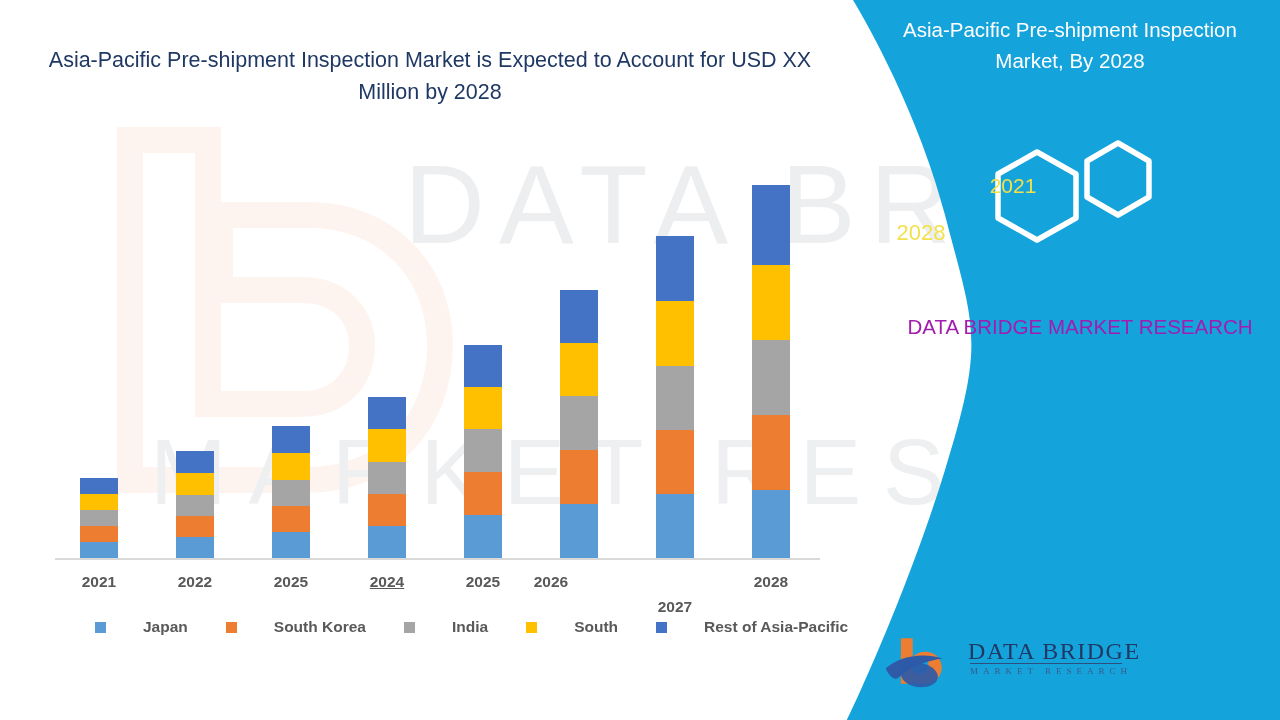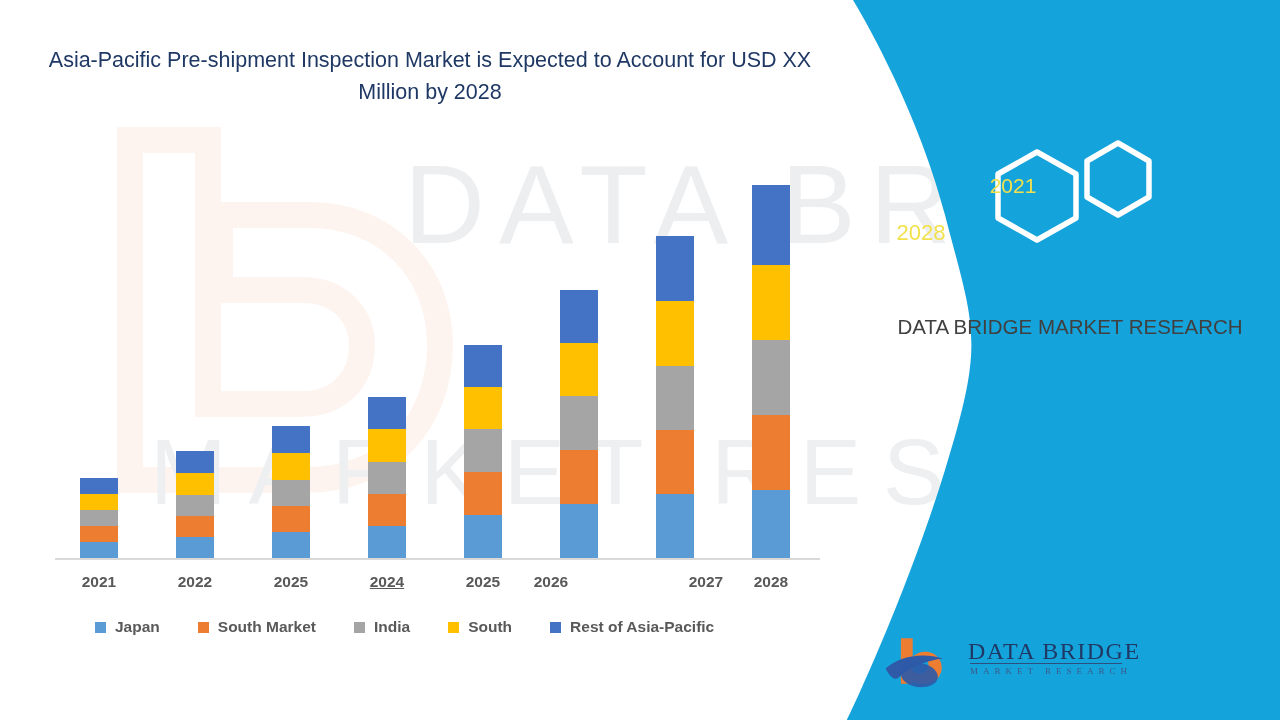--- a/index.html
+++ b/index.html
@@ -54,21 +54,21 @@
     position:absolute;top:573px;width:80px;text-align:center;
     font-size:15.5px;font-weight:bold;color:#595959;
     font-family:"Liberation Sans", sans-serif;
   }
 
   
   #legend{
     position:absolute;left:95px;top:618px;
     display:flex;align-items:center;gap:0px;
   }
-  .legend-item{display:flex;align-items:center;margin-right:38px;}
+  .legend-item{display:flex;align-items:center;margin-right:38px;gap:28px;}
   .legend-swatch{width:11px;height:11px;display:inline-block;margin-right:9px;}
   .legend-label{font-size:15.5px;font-weight:bold;color:#595959;white-space:nowrap;}
 
   
   #blue-panel{
     position:absolute;left:0;top:0;width:1280px;height:720px;
     pointer-events:none;
   }
   #panel-content{
     position:absolute;left:860px;top:0;width:420px;height:720px;
@@ -82,22 +82,22 @@
   #hexes{position:absolute;left:115px;top:140px;width:210px;height:135px;}
   .hex-num{
     position:absolute;color:#f2e14c;font-size:22px;
     font-family:"Liberation Sans", sans-serif;
     text-align:center;
   }
   #hex-label-2028{left:6px;top:220px;width:110px;}
   #hex-label-2021{left:103px;top:174px;width:100px;font-size:21px;}
 
   #brand-line{
-    position:absolute;left:30px;top:312px;width:360px;
-    text-align:center;color:#404040;
+    position:absolute;left:40px;top:312px;width:360px;
+    text-align:center;color:#a21caf;
     font-size:20.5px;line-height:29px;
     font-family:"Liberation Sans", sans-serif;
   }
 
   #footer-logo{position:absolute;left:24px;top:630px;width:250px;height:75px;}
   #footer-logo .dbm-name{
     position:absolute;left:84px;top:8px;
     font-family:"Liberation Serif", serif;
     font-size:24px;letter-spacing:1.5px;color:#1f3864;white-space:nowrap;
   }
@@ -183,52 +183,53 @@
         <div class="seg" style="background: rgb(68, 114, 196); height: 80px;"></div>
       </div>
     </div>
   <div id="xlabels">
       <div class="xlabel" style="left: 59px;">2021</div>
       <div class="xlabel" style="left: 155px;">2022</div>
       <div class="xlabel" style="left: 251px;">2025</div>
       <div class="xlabel" style="left: 347px; text-decoration: underline;">2024</div>
       <div class="xlabel" style="left: 443px;">2025</div>
       <div class="xlabel" style="left: 511px;">2026</div>
-      <div class="xlabel" style="left: 666px;">2027</div>
+      <div class="xlabel" style="left: 635px; margin-top: 25px;">2027</div>
       <div class="xlabel" style="left: 731px;">2028</div>
     </div>
 
   <div id="legend">
       <div class="legend-item">
         <span class="legend-swatch" style="background: rgb(91, 155, 213);"></span>
         <span class="legend-label">Japan</span>
       </div>
       <div class="legend-item">
         <span class="legend-swatch" style="background: rgb(237, 125, 49);"></span>
-        <span class="legend-label">South Market</span>
+        <span class="legend-label">South Korea</span>
       </div>
       <div class="legend-item">
         <span class="legend-swatch" style="background: rgb(165, 165, 165);"></span>
         <span class="legend-label">India</span>
       </div>
       <div class="legend-item">
         <span class="legend-swatch" style="background: rgb(255, 192, 0);"></span>
         <span class="legend-label">South</span>
       </div>
       <div class="legend-item">
         <span class="legend-swatch" style="background: rgb(68, 114, 196);"></span>
         <span class="legend-label">Rest of Asia-Pacific</span>
       </div>
     </div>
 
   <svg id="blue-panel" viewBox="0 0 1280 720" preserveAspectRatio="none" aria-hidden="true">
     <path id="panel-shape" d="M 853 0 L 1280 0 L 1280 720 L 847 720 C 847 720 905 600 945 470 C 985 340 975 330 945 215 C 915 100 853 0 853 0 Z" fill="#15A3DC"></path>
   </svg>
 
   <div id="panel-content">
+    <div id="panel-title">Asia-Pacific Pre-shipment Inspection Market, By 2028</div>
 
     <svg id="hexes" viewBox="0 0 210 135" aria-hidden="true">
       <polygon points="62,12 101,34 101,78 62,100 23,78 23,34" fill="none" stroke="#ffffff" stroke-width="5.5" stroke-linejoin="round"></polygon>
       <polygon points="143,3 174,21 174,57 143,75 112,57 112,21" fill="none" stroke="#ffffff" stroke-width="5.5" stroke-linejoin="round"></polygon>
     </svg>
     <div class="hex-num" id="hex-label-2028">2028</div>
     <div class="hex-num" id="hex-label-2021">2021</div>
 
     <div id="brand-line">DATA BRIDGE MARKET RESEARCH</div>
 

